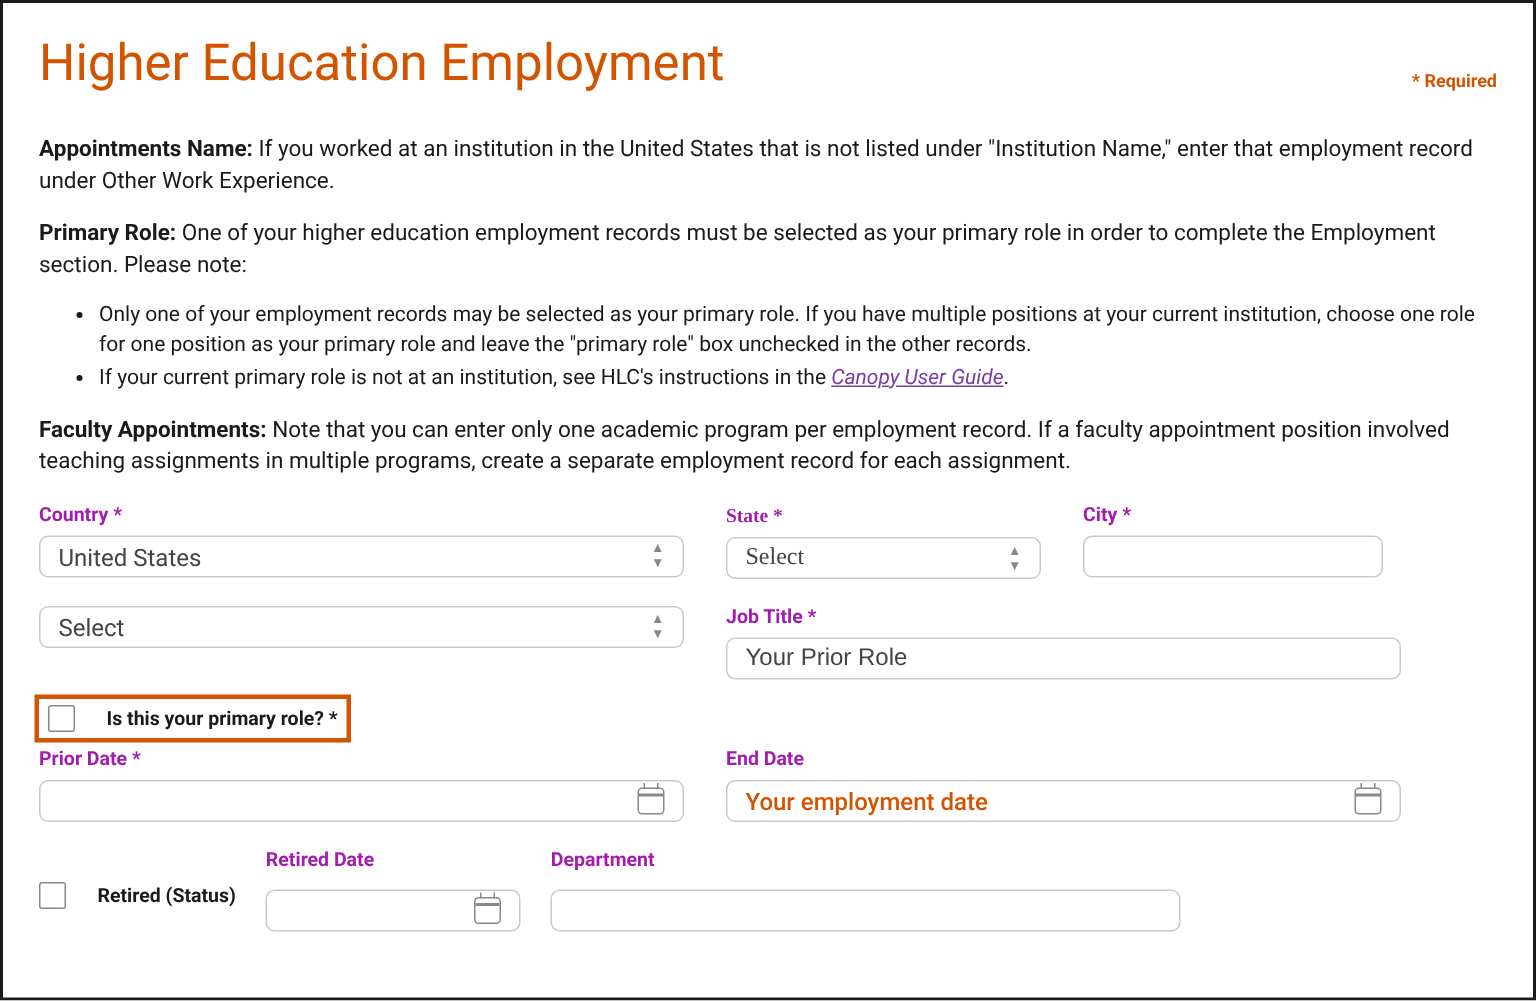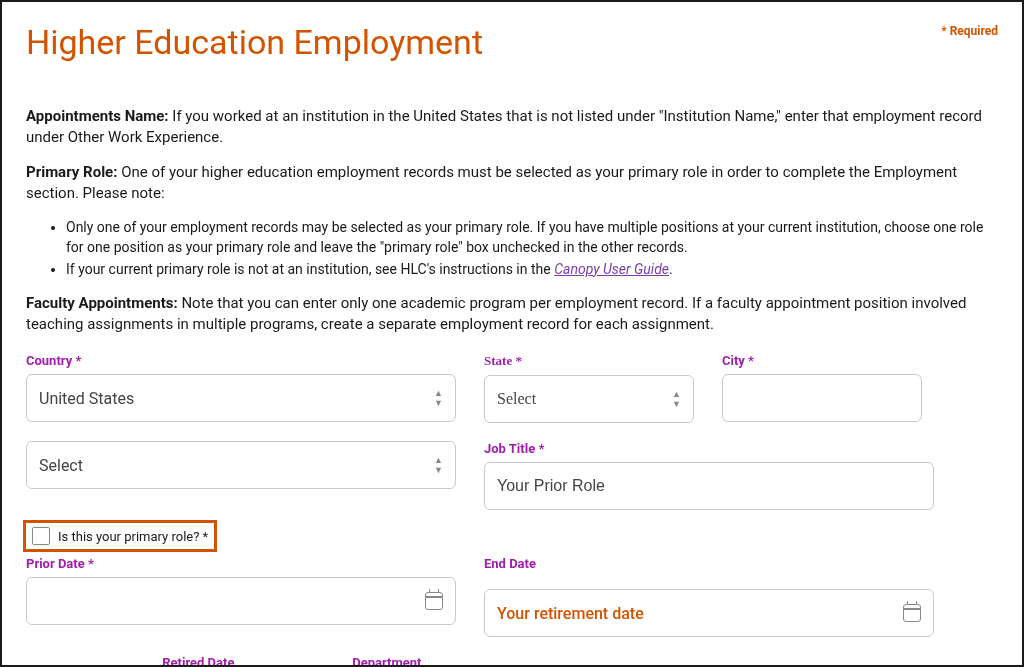--- a/index.html
+++ b/index.html
@@ -16,22 +16,22 @@
       width: 1024px;
       height: 667px;
       border: 2px solid #1a1a1a;
       padding: 22px 24px 0 24px;
       overflow: hidden;
       position: relative;
     }
     .header-row {
       display: flex;
       justify-content: space-between;
-      align-items: flex-start;
-      margin-bottom: 45px;
+      align-items: flex-end;
+      margin-bottom: 28px;
     }
     .page-title {
       font-size: 34px;
       font-weight: 400;
       color: #d35400;
       line-height: 1.1;
     }
     .required-indicator {
       font-size: 12px;
       font-weight: 700;
@@ -70,29 +70,29 @@
     .form-col {
       display: flex;
       flex-direction: column;
     }
     .col-country { flex: 0 0 430px; }
     .col-state { flex: 0 0 210px; font-family: Liberation Serif, serif; }
     .col-city { flex: 0 0 200px; }
     .col-institution { flex: 0 0 430px; }
     .col-jobtitle { flex: 1; max-width: 450px;}
     .col-startdate { flex: 0 0 430px; }
-    .col-enddate { flex: 1; max-width: 450px; gap: 12px;}
+    .col-enddate { flex: 1; max-width: 450px;}
     .field-label {
       font-size: 13px;
       font-weight: 700;
       color: #a21caf;
       margin-bottom: 6px;
     }
     .select-control, .text-input, .date-input {
-      height: 48px;
+      height: 28px;
       border: 1px solid #c9c9c9;
       border-radius: 6px;
       background: #fff;
       font-size: 16px;
       padding: 0 12px;
       color: #444;
       display: flex;
       align-items: center;
       justify-content: space-between;
       width: 100%;
@@ -151,21 +151,22 @@
     .checkbox-box {
       width: 18px;
       height: 18px;
       border: 1.5px solid #888;
       border-radius: 2px;
       background: #fff;
       flex-shrink: 0;
     }
     .checkbox-label {
       font-size: 13px;
-      font-weight: 400;
+      font-weight: 700;
+      margin-left: 13px;
     }
     .primary-role-highlight {
       display: inline-flex;
       align-items: center;
       gap: 8px;
       border: 3px solid #d35400;
       padding: 4px 6px;
       margin-left: -3px;
       margin-top: 10px;
     }
@@ -274,21 +275,21 @@
     <div class="form-col col-startdate">
       <label class="field-label">Prior Date *</label>
       <div class="date-input">
         <span></span>
         <span class="cal-icon"></span>
       </div>
     </div>
     <div class="form-col col-enddate">
       <label class="field-label">End Date</label>
       <div class="date-input">
-        <span class="date-placeholder-orange">Your retirement date</span>
+        <span class="date-placeholder-orange">Your employment date</span>
         <span class="cal-icon"></span>
       </div>
     </div>
   </div>
 
   <div class="retired-row">
     <div class="retired-check-col">
       <span class="checkbox-box"></span>
       <span class="checkbox-label">Retired (Status)</span>
     </div>

